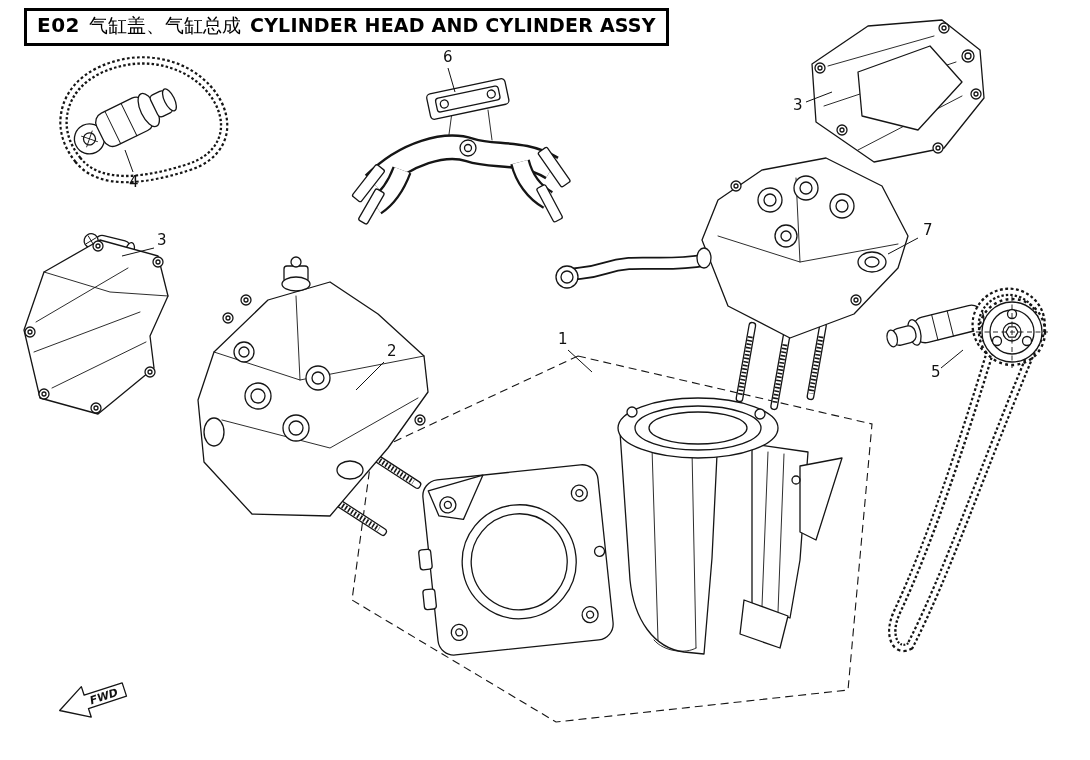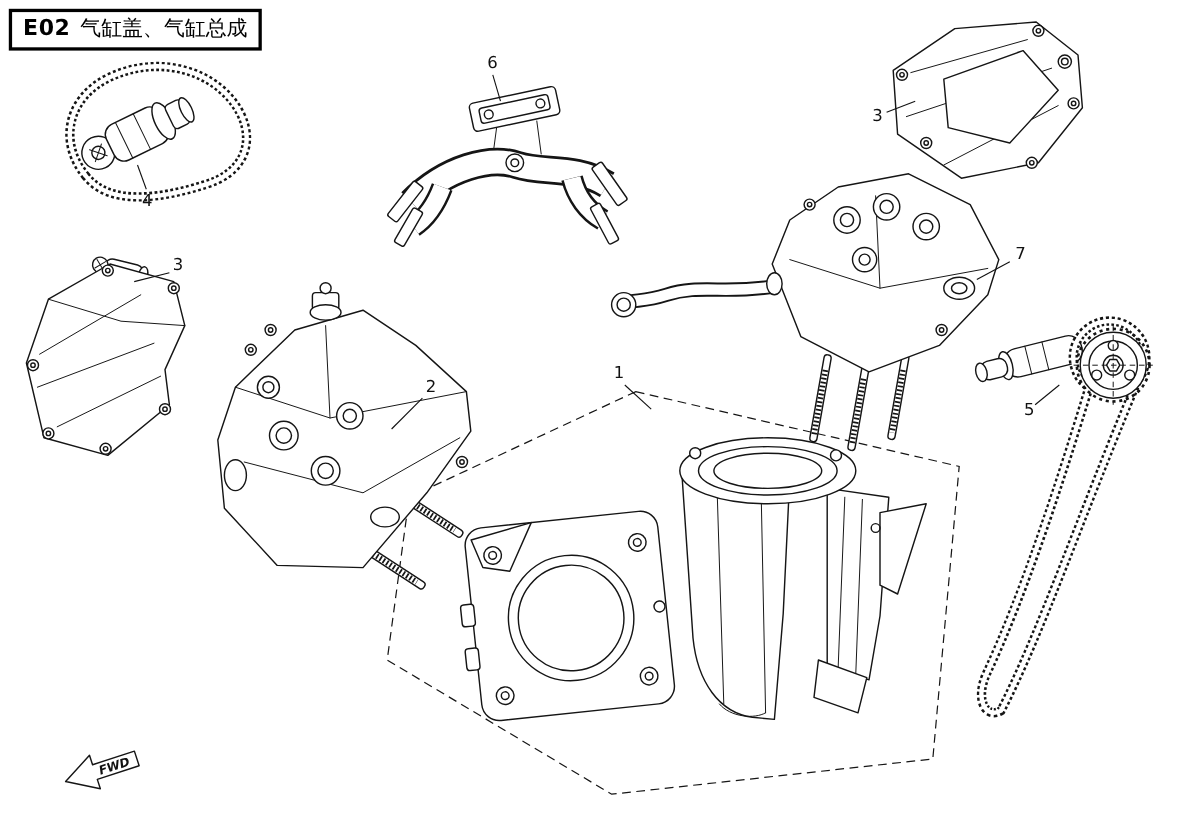--- a/index.html
+++ b/index.html
@@ -1,19 +1,19 @@
 <!DOCTYPE html>
 <html><head>
 <meta charset="utf-8">
 <style>
   *{box-sizing:border-box;margin:0;padding:0}
   html,body{width:1090px;height:760px}
   body{background:#fff;font-family:"DejaVu Sans","Liberation Sans",sans-serif;overflow:hidden}
   .page{position:relative;width:1090px;height:760px;background:#fff}
-  .title-box{position:absolute;left:8px;top:8px;border:3px solid #000;padding:2px 10px 4px;display:flex;align-items:baseline;gap:9px;background:#fff;z-index:2;white-space:nowrap}
+  .title-box{position:absolute;left:24px;top:8px;border:3px solid #000;padding:2px 10px 4px;display:flex;align-items:baseline;gap:9px;background:#fff;z-index:2;white-space:nowrap}
   .title-box .code{font-weight:bold;font-size:20px;letter-spacing:.5px;color:#000}
   .title-box .cn{font-weight:normal;font-size:19px;color:#000}
   .title-box .en{font-weight:bold;font-size:19px;letter-spacing:.2px;color:#000}
   svg.diagram{position:absolute;left:0;top:0;width:1090px;height:760px}
   .ln{fill:none;stroke:#151515;stroke-width:1.3;stroke-linecap:round;stroke-linejoin:round}
   .thin{fill:none;stroke:#151515;stroke-width:.9;stroke-linecap:round}
   .fw{fill:#fff;stroke:#151515;stroke-width:1.3;stroke-linejoin:round}
   .dash{fill:none;stroke:#151515;stroke-width:1.1;stroke-dasharray:8 5}
   .dashc{fill:none;stroke:#151515;stroke-width:.9;stroke-dasharray:5 3.5}
   .chain-o{fill:none;stroke:#151515;stroke-width:8.5;stroke-dasharray:2.6 2.3}
@@ -27,20 +27,21 @@
   .fwd-txt{font-size:11px;font-style:italic;font-weight:bold;fill:#111}
 </style>
 </head>
 <body>
 
 <div class="page">
 
   <div class="title-box">
     <span class="code">E02</span>
     <span class="cn">气缸盖、气缸总成</span>
+    <span class="en">CYLINDER HEAD AND CYLINDER ASSY</span>
   </div>
 
   <svg class="diagram" viewBox="0 0 1090 760">
 
     <polygon class="dash" points="578,356 872,424 848,690 556,722 352,600 372,452"></polygon>
 
     <g transform="rotate(-6 517 560)">
       <rect class="fw" x="430" y="472" width="176" height="176" rx="16"></rect>
       <path class="fw" d="M 436,482 L 492,472 L 468,514 L 444,508 Z"></path>
       <rect class="fw" x="420" y="540" width="12" height="20" rx="3"></rect>

